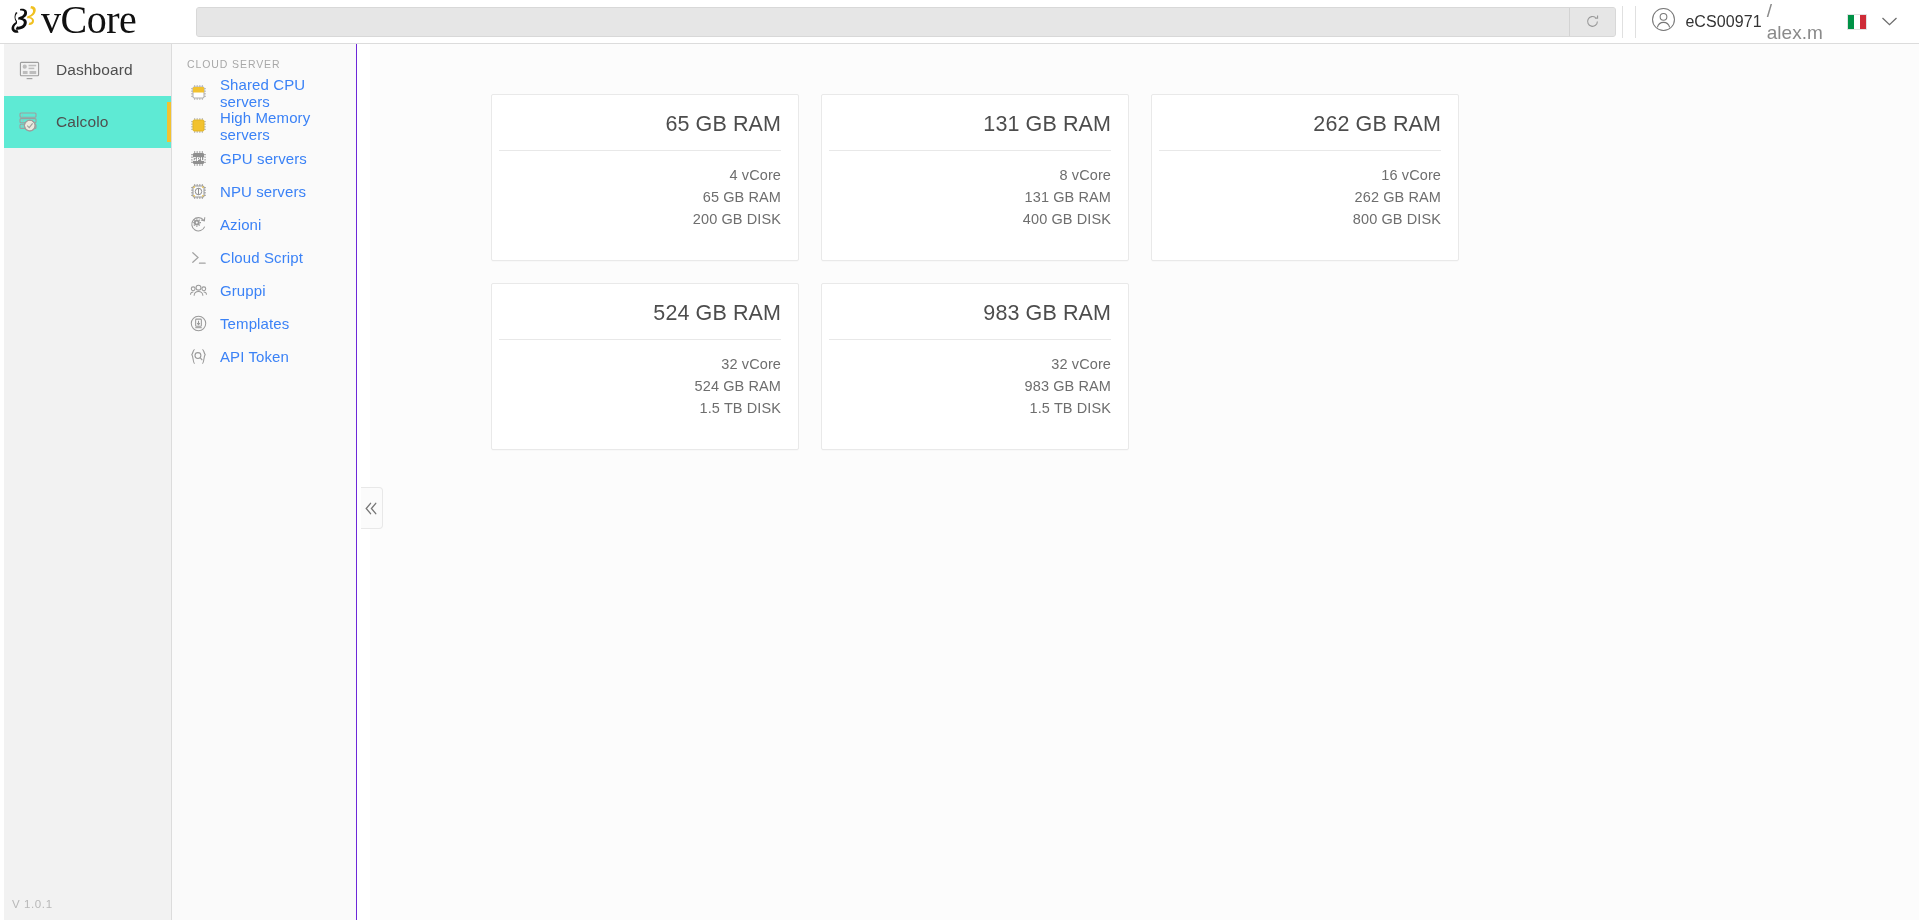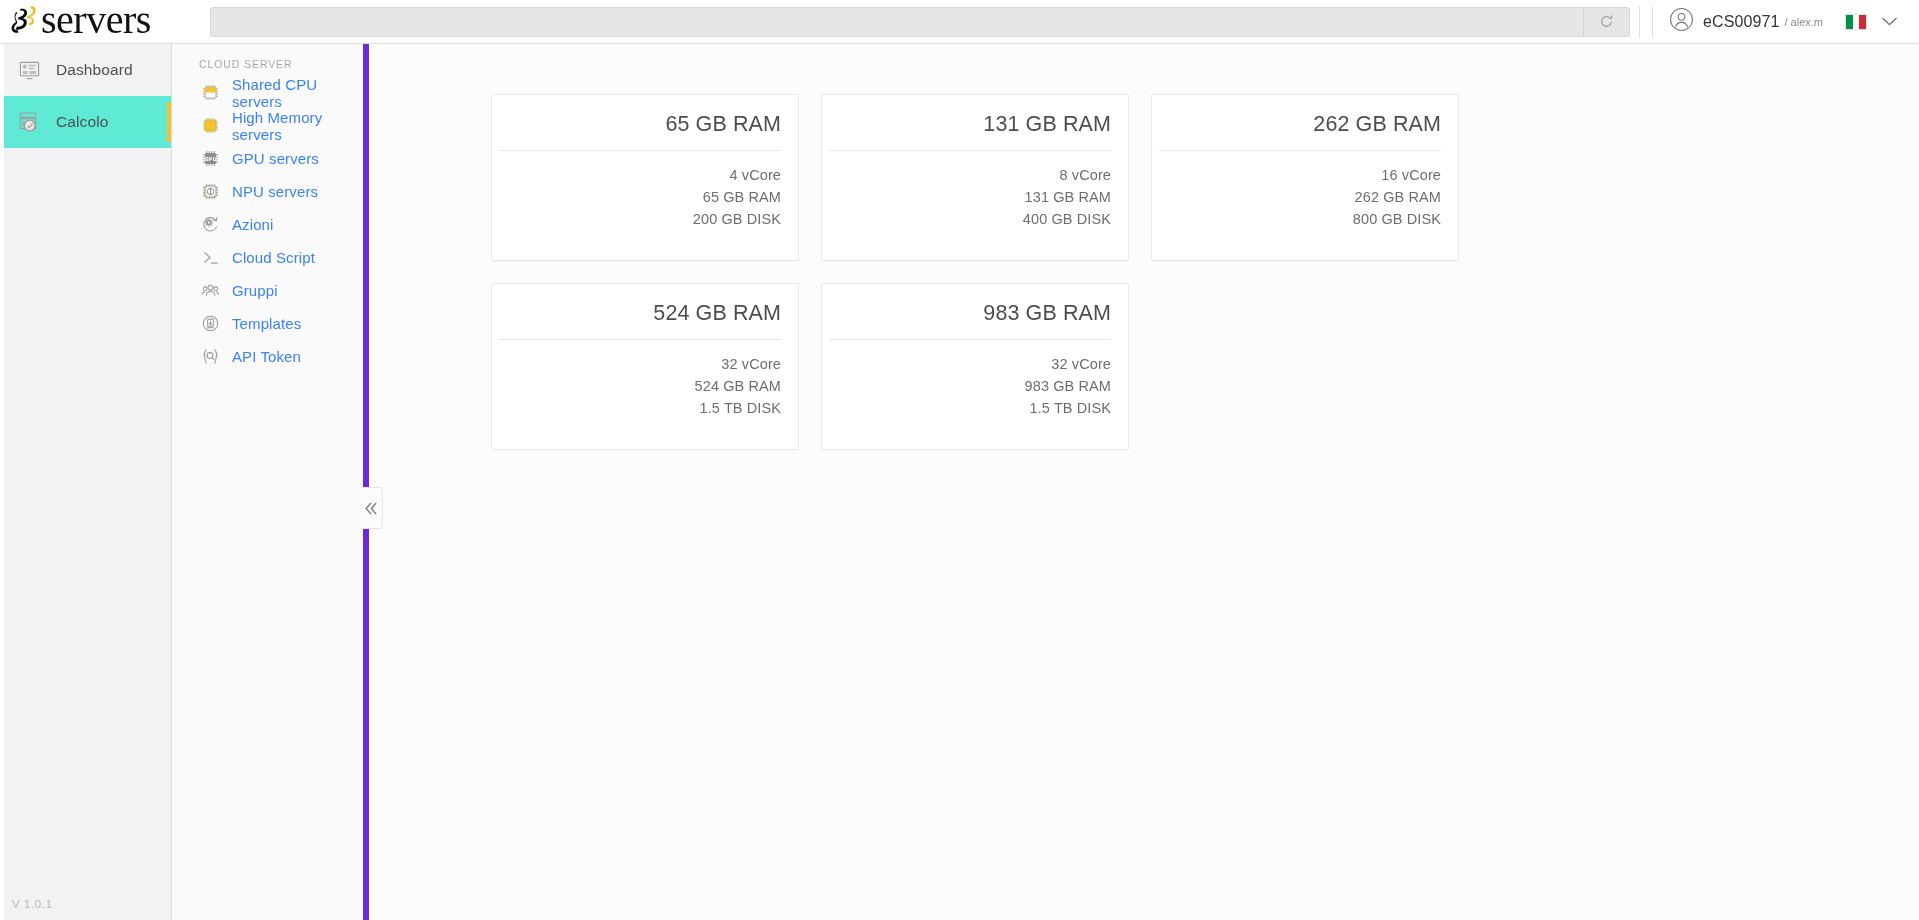--- a/index.html
+++ b/index.html
@@ -66,21 +66,21 @@
     display: flex; align-items: center; justify-content: flex-end;
     padding-right: 21px;
     gap: 0px;
   }
   .vsep { width:1px; height:32px; background:#e0e0e0; margin:0 6px; }
   #avatar { margin: 0 9px 0 10px; }
   #account-name {
     font-size: 16px; color: #333333; letter-spacing: 0.1px;
   }
   #account-sub {
-    font-size: 11px; color: #8a8a8a; margin-left: 5px;
+    font-size: 19px; color: #8a8a8a; margin-left: 5px;
   }
   #flag {
     width: 22px; height: 16px; margin-left: 22px;
     display: flex; border: 1px solid #e2e2e2;
   }
   #flag span { flex: 1; }
   #lang-caret { margin-left: 14px; cursor: pointer; }
 
   
   #sidebar {
@@ -110,24 +110,24 @@
     content: ""; position: absolute; right: 0; top: 6px;
     width: 4px; height: 40px; background: #f2c230;
   }
   #version {
     position: absolute; bottom: 10px; left: 8px;
     font-size: 11.5px; color: #b8b8b8; letter-spacing: 0.6px;
   }
 
   
   #submenu {
-    position: absolute; top: 44px; left: 168px;
+    position: absolute; top: 44px; left: 156px;
     width: 201px; height: 876px;
     background: #fafafa;
-    border-right: 6px solid #6d28d9;
+    border-right: 1px solid #6d28d9;
     z-index: 25;
   }
   #submenu-title {
     font-size: 10.5px; color: #a8a8a8;
     letter-spacing: 0.9px;
     padding: 14px 0 6px 31px;
   }
   .sub-item {
     height: 33px;
     display: flex; align-items: center;
@@ -207,21 +207,21 @@
 <div id="topbar">
 
   <div id="logo-area">
     <span class="logo-mark">
       <svg width="34" height="34" viewBox="0 0 34 34">
         <path d="M23 3 C27 3 29 6 27 10 C25.5 13 22 14 22 14 C22 14 26 14.5 26 18 C26 21 23 22.5 20.5 22 L21.5 19.5 C23 19.8 24 18.8 24 17.5 C24 15.5 21 15 19 15.2 L19.4 13.2 C21.5 12.8 24.6 11 25 8.4 C25.3 6.4 24 5.2 22.4 5.6 Z" fill="#f0c020"></path>
         <path d="M12 6 C17 5 20 7.5 18.8 11.5 C18 14 15 15.2 15 15.2 C15 15.2 19 15.8 18.8 19.6 C18.6 24.5 13.5 27.5 7.5 26.5 L9 23.5 C12.5 24.2 15.6 22.4 15.8 19.8 C16 17.2 12.6 16.4 10 16.6 L10.5 14.2 C13.4 13.8 16 12 16.2 9.8 C16.4 7.8 14.6 7 12.2 7.6 Z" fill="#0d0d0d"></path>
         <path d="M8 9 C6 12 6 16 8 19 C6 20 4 22 3.6 24.6 C3 28.6 6.6 30.6 10.6 29.6 L9.4 27 C7.4 27.5 6 26.6 6.2 24.8 C6.4 22.4 9 20.6 9 20.6 L9 18 C6.8 15.8 7 12 9.6 10 Z" fill="#0d0d0d"></path>
       </svg>
     </span>
-    <span class="logo-word">servers</span>
+    <span class="logo-word">vCore</span>
   </div>
 
   <div id="search-wrap">
     <input id="search-input" type="text" value="" placeholder="" style="">
     <div id="refresh-btn">
       <svg width="15" height="15" viewBox="0 0 16 16" fill="none" stroke="#9a9a9a" stroke-width="1.2">
         <path d="M13.2 8 A5.2 5.2 0 1 1 11.3 3.9"></path>
         <path d="M13.4 1.6 L13.4 4.4 L10.6 4.4"></path>
       </svg>
     </div>

